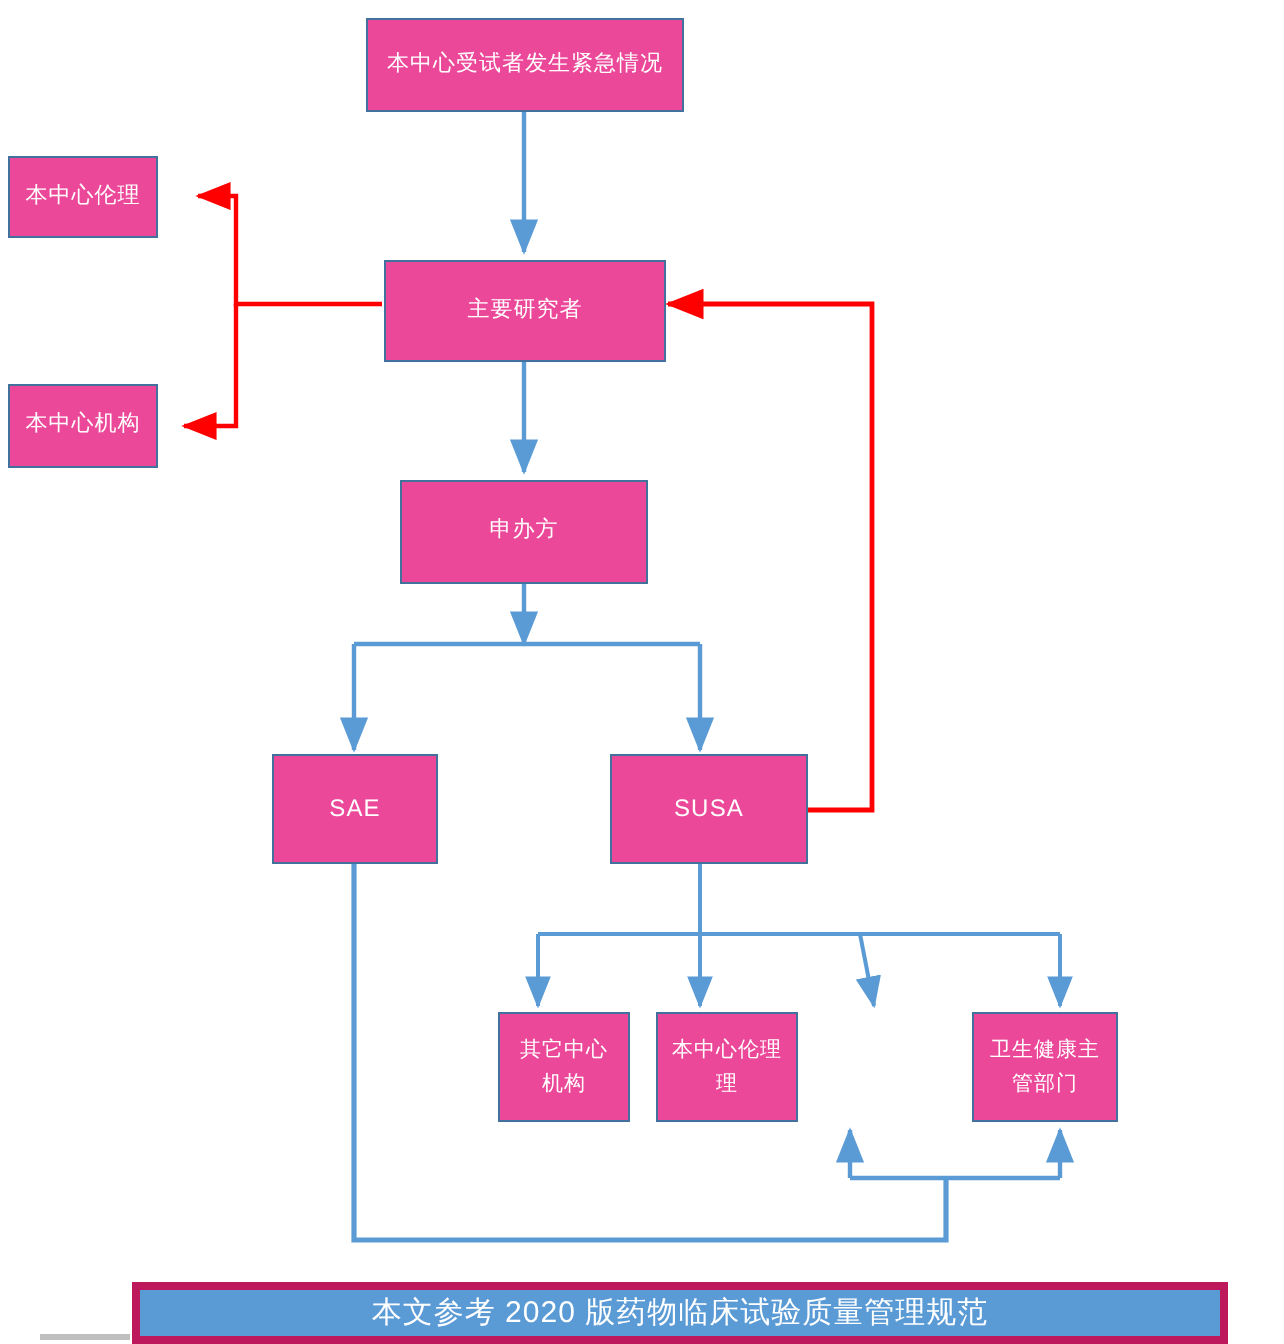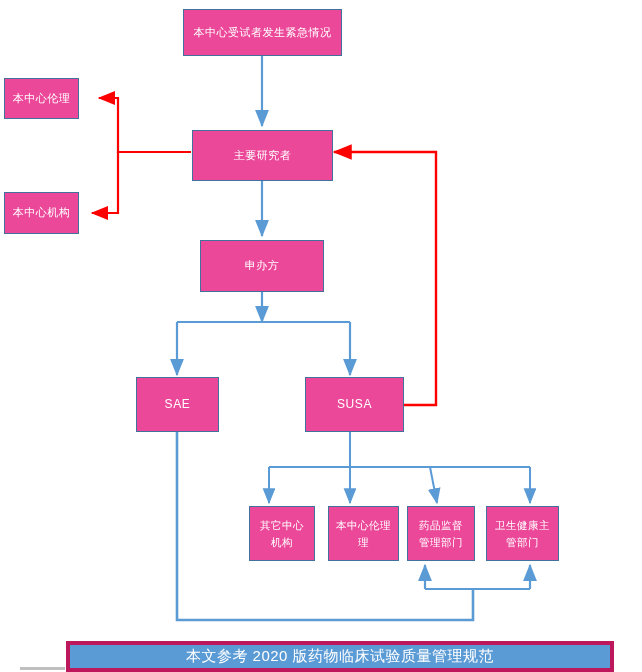--- a/index.html
+++ b/index.html
@@ -147,24 +147,20 @@
   <div class="node small" style="left:249px; top:506px; width:66px; height:55px;">
     <span class="nlabel">其它中心
 机构</span>
   </div>
 
   <div class="node small" style="left:328px; top:506px; width:71px; height:55px;">
     <span class="nlabel">本中心伦理
 理</span>
   </div>
 
-  <div class="node small" style="left:407px; top:506px; width:68px; height:55px;">
-    <span class="nlabel">药品监督
-管理部门</span>
-  </div>
 
   <div class="node small" style="left:486px; top:506px; width:73px; height:55px;">
     <span class="nlabel">卫生健康主
 管部门</span>
   </div>
 
   <div class="footer-bar" style="left:66px; top:641px; width:548px; height:31px;">
     <span class="nlabel">本文参考 2020 版药物临床试验质量管理规范</span>
   </div>
 

